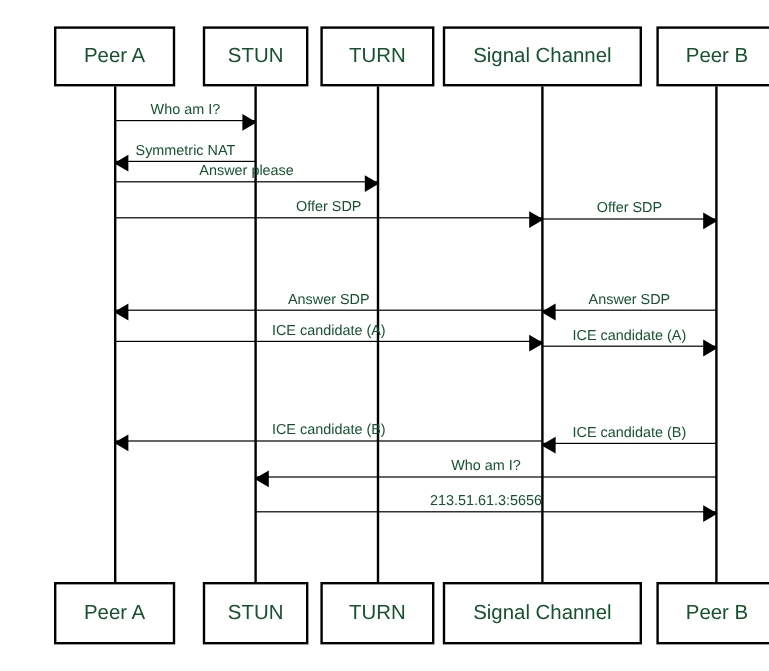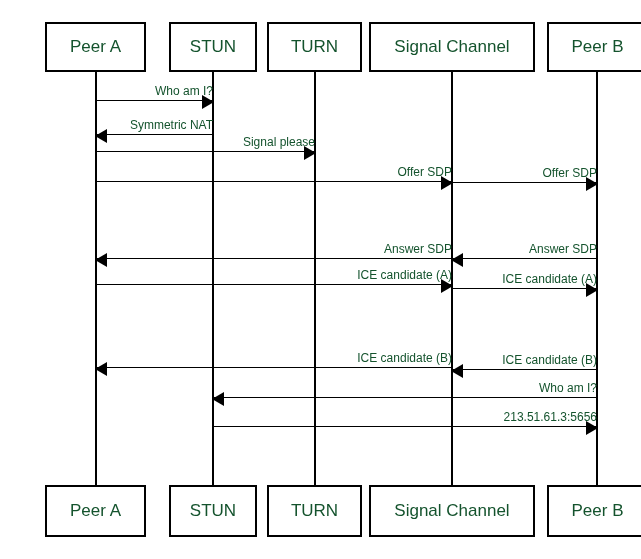--- a/index.html
+++ b/index.html
@@ -32,21 +32,21 @@
   .msg {
     position: absolute;
     height: 0;
     border-top: 1.5px solid #000000;
   }
   .msg-label {
     position: absolute;
     left: 0;
     right: 0;
     bottom: 3px;
-    text-align: right;
+    text-align: center;
     font-size: 12px;
     white-space: nowrap;
     line-height: 13px;
   }
   .head {
     position: absolute;
     width: 0;
     height: 0;
     border-top: 7px solid transparent;
     border-bottom: 7px solid transparent;
@@ -86,21 +86,21 @@
     <span class="msg-label">Who am I?</span>
     <i class="head head-r"></i>
   </div>
 
   <div class="msg" style="left:64px; top:134px; width:117px;">
     <span class="msg-label">Symmetric NAT</span>
     <i class="head head-l"></i>
   </div>
 
   <div class="msg" style="left:64px; top:151px; width:219px;">
-    <span class="msg-label">Signal please</span>
+    <span class="msg-label">Answer please</span>
     <i class="head head-r"></i>
   </div>
 
   <div class="msg" style="left:64px; top:181px; width:356px;">
     <span class="msg-label">Offer SDP</span>
     <i class="head head-r"></i>
   </div>
 
   <div class="msg" style="left:420px; top:182px; width:145px;">
     <span class="msg-label">Offer SDP</span>

